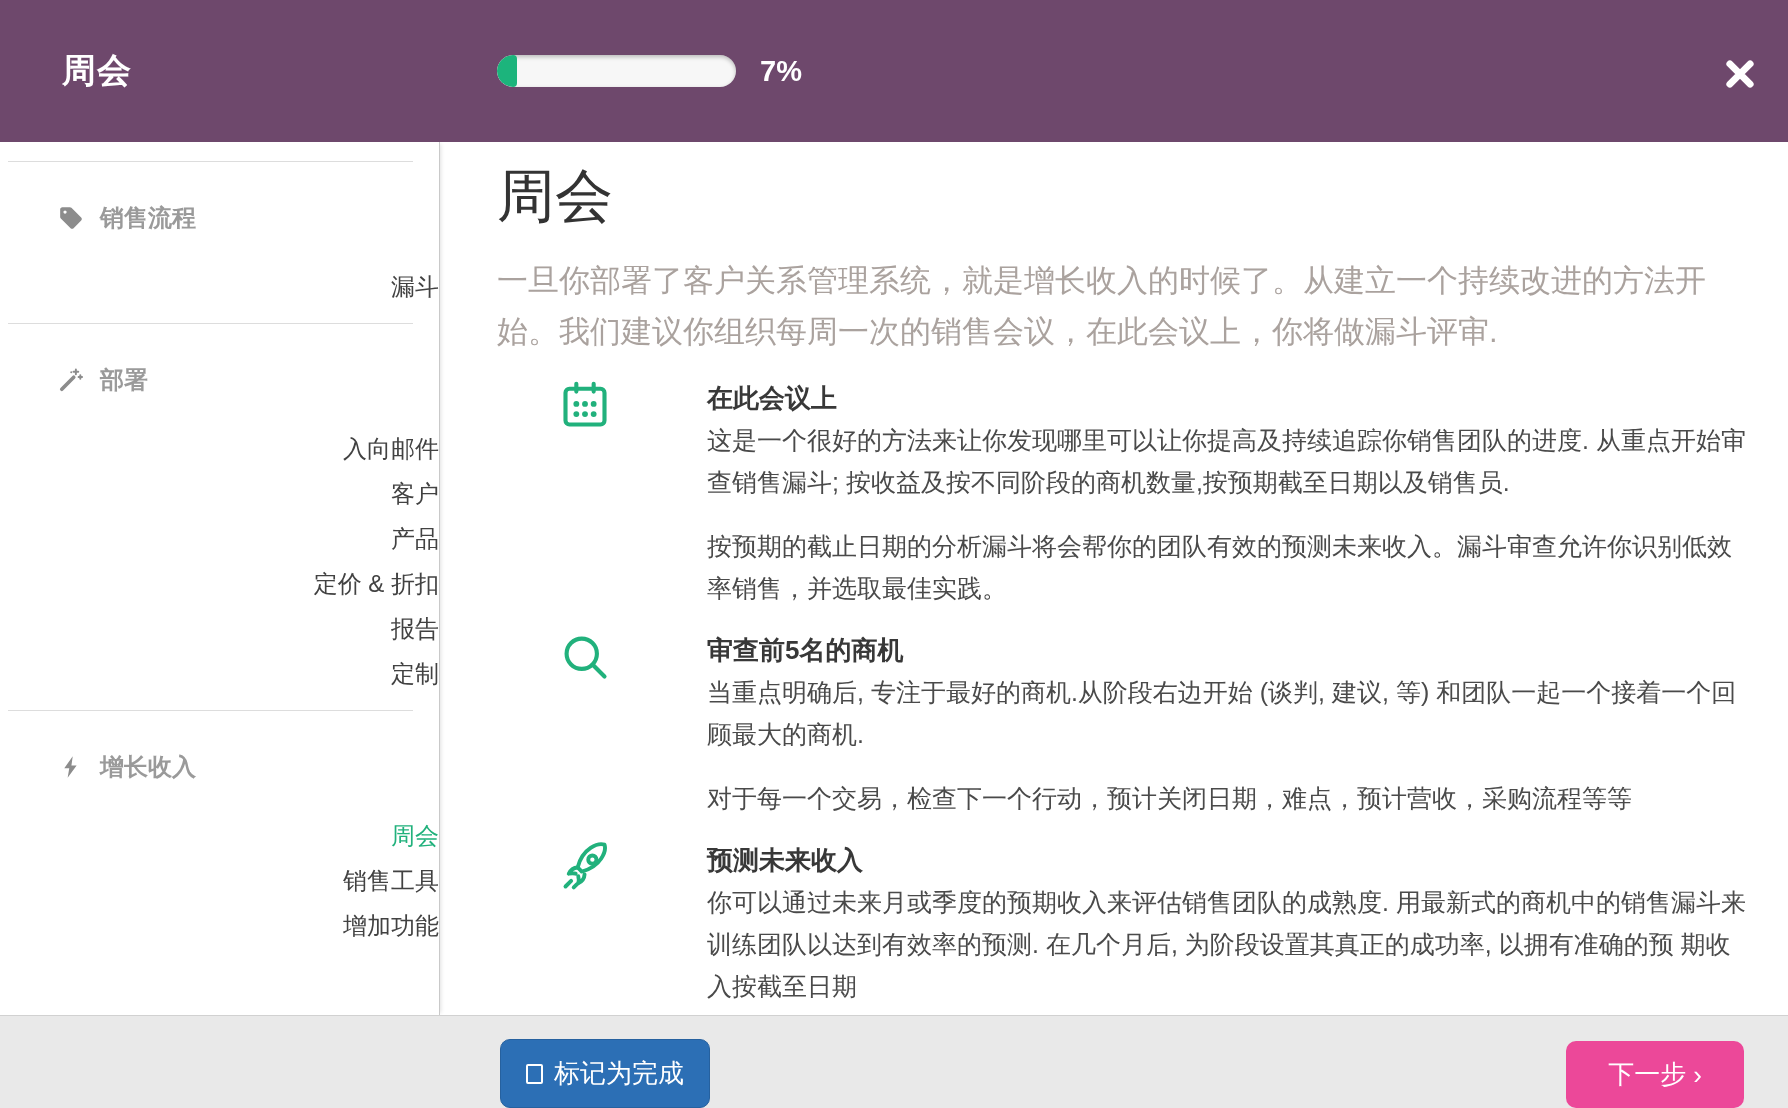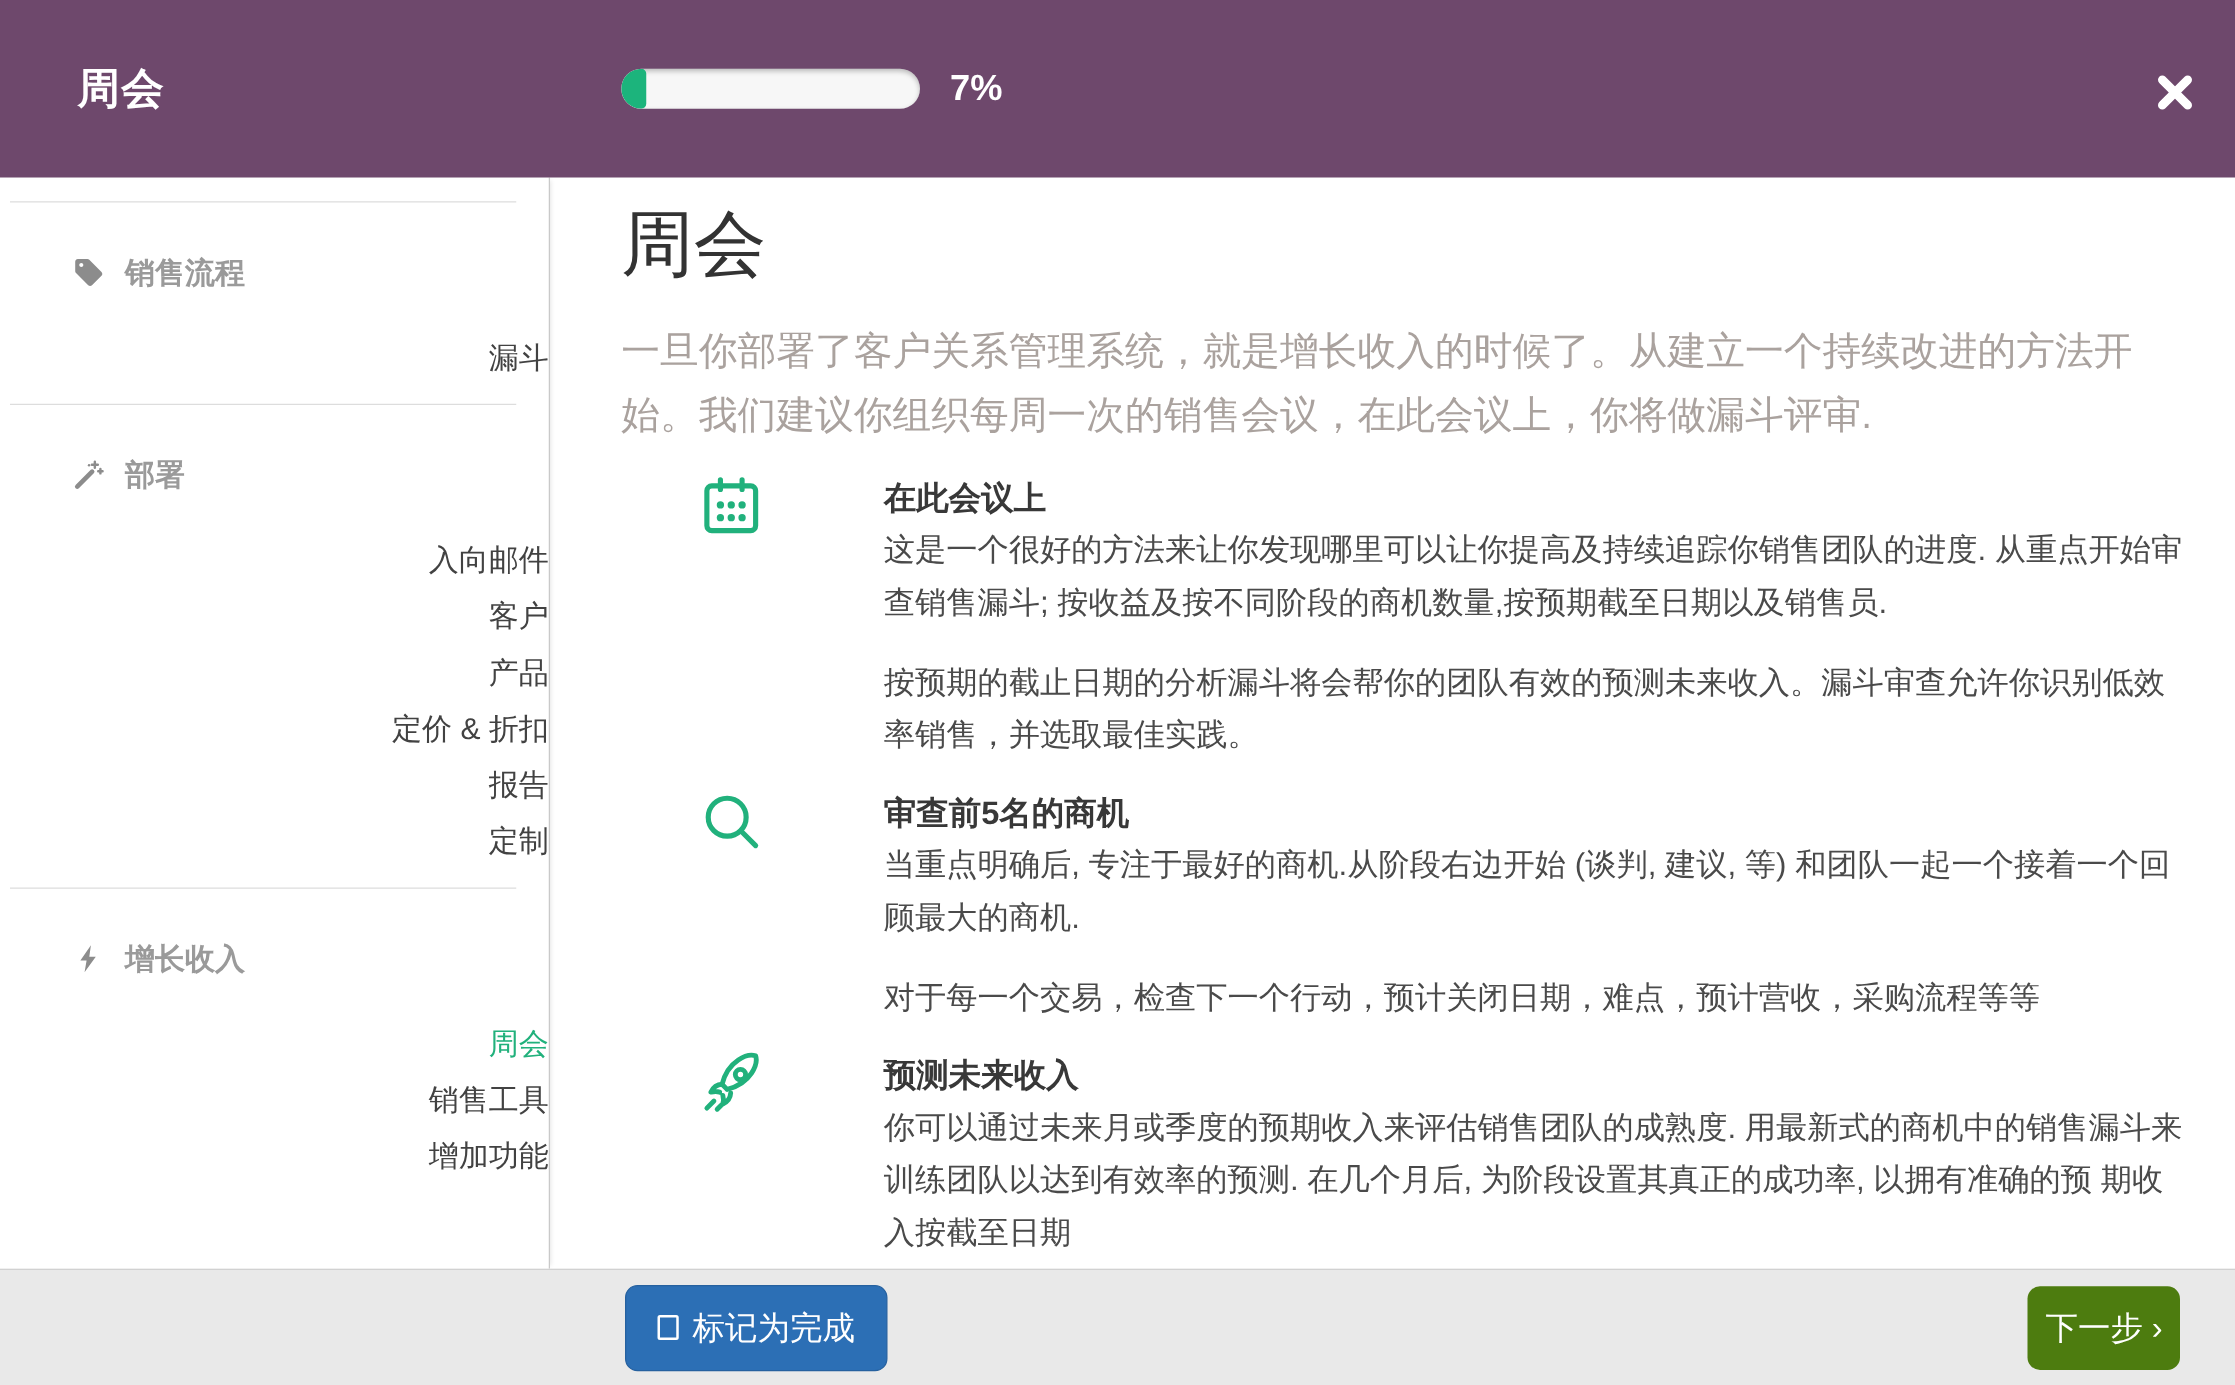--- a/index.html
+++ b/index.html
@@ -64,28 +64,28 @@
   .topic-icon { width: 52px; height: 52px; color: #21b17c; margin: 2px 96px 0 0; flex: none; }
   .topic-icon svg { width: 52px; height: 52px; }
   .topic-text { max-width: 1042px; }
   .topic-text h3 { font-size: 26px; color: #383838; font-weight: bold; line-height: 42px; margin: 0; }
   .topic-text p { font-size: 25px; line-height: 42px; color: #4a4a4a; margin: 0 0 22px; }
   .topic-text p:last-child { margin-bottom: 4px; }
 
   
   .modal-footer {
     height: 93px; flex: none; background: #e9e9e9; border-top: 1px solid #d1d1d1;
-    display: flex; align-items: center; justify-content: space-between;
+    display: flex; align-items: flex-end; justify-content: space-between;
     padding: 0 44px 0 500px;
   }
   .btn { border: none; cursor: pointer; border-radius: 10px; font-size: 26px; color: #fff;
          display: flex; align-items: center; font-family: inherit; }
   .btn-done { background: #2c6fb5; border: 1px solid #26619f; padding: 16px 25px; }
   .checkbox-glyph { width: 17px; height: 20px; border: 2px solid #fff; border-radius: 2px; margin-right: 11px; flex: none; }
-  .btn-next { background: #4d7c0f; padding: 16px 14px; }
+  .btn-next { background: #ec4899; padding: 16px 42px; }
   .btn-next .chev { font-size: 26px; margin-left: 7px; line-height: 1; }
 </style>
 </head>
 <body>
 
 <div class="screen">
 
   <div class="backdrop-strip">
     <span class="tick" style="left:242px"></span>
     <span class="tick" style="left:262px"></span>

